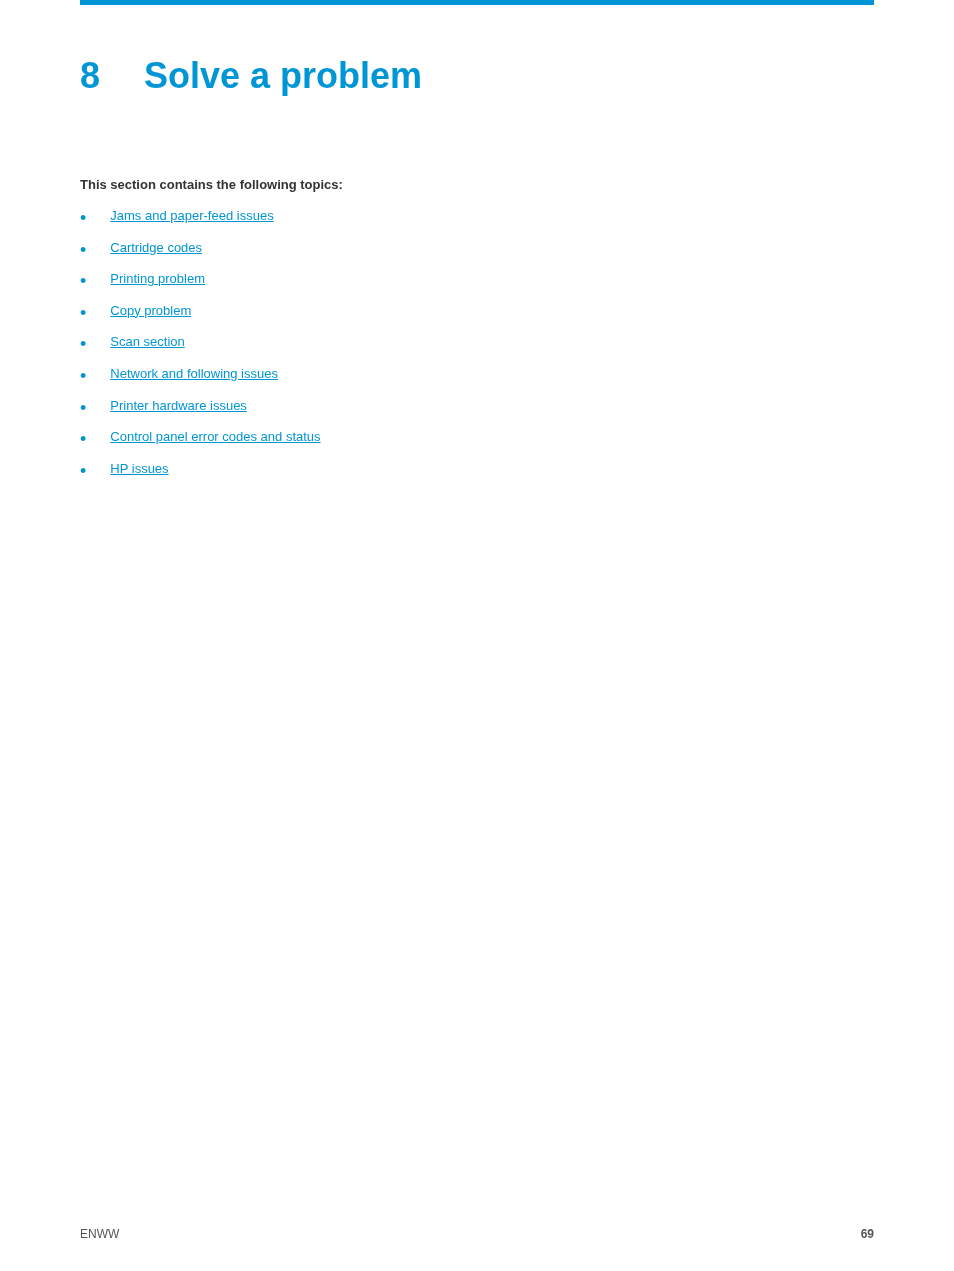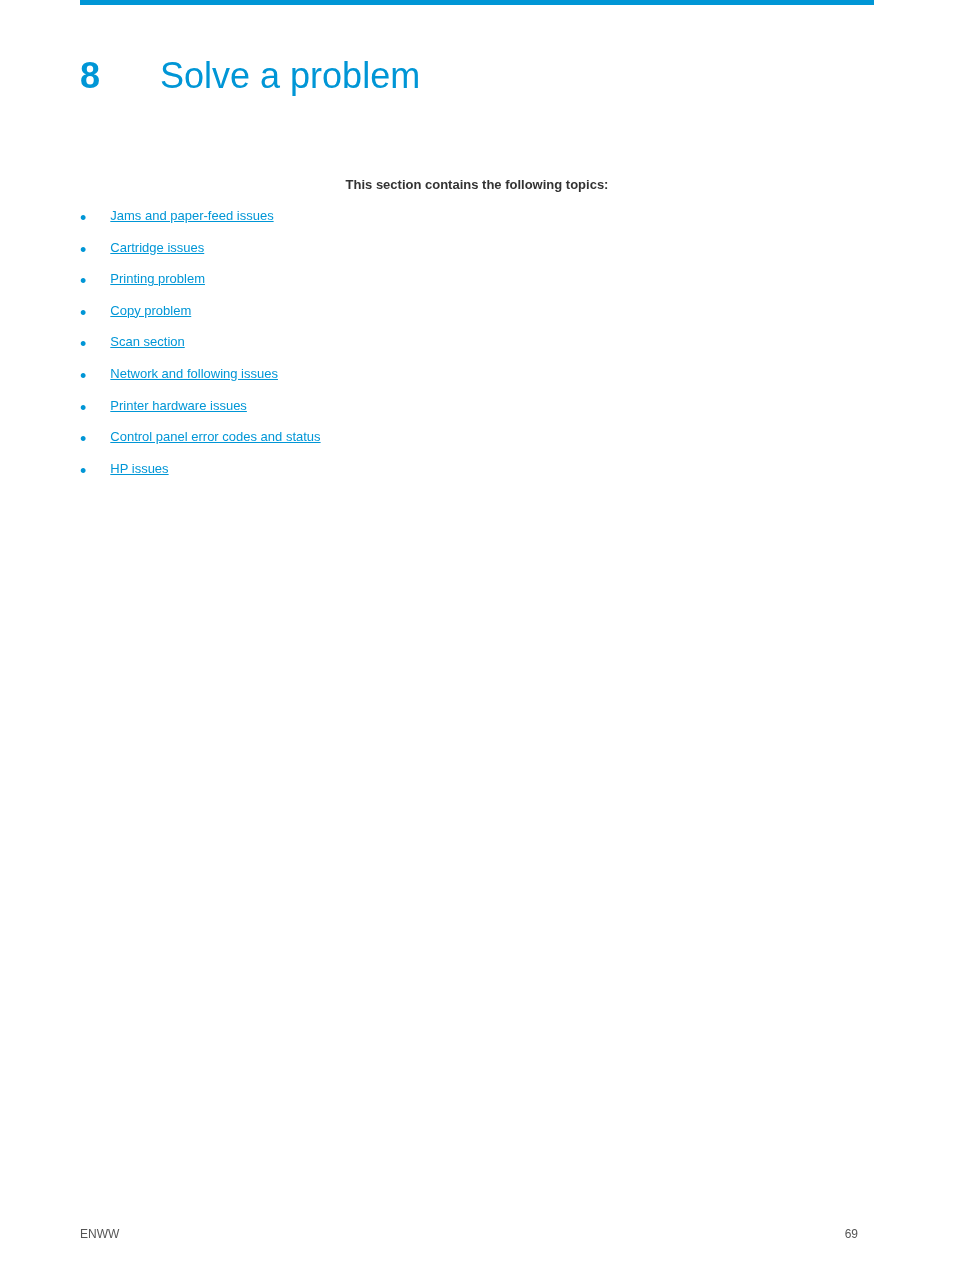--- a/index.html
+++ b/index.html
@@ -42,32 +42,30 @@
 
     .chapter-number {
       font-size: 36px;
       font-weight: bold;
       color: #0096d6;
       min-width: 40px;
     }
 
     .chapter-title {
       font-size: 36px;
-      font-weight: normal;
+      font-weight: bold;
       color: #0096d6;
-      margin-left: 16px;
     }
 
     .section-intro {
       font-size: 13px;
       font-weight: bold;
       color: #333333;
       margin-bottom: 16px;
       margin-top: 40px;
-      text-align: center;
     }
 
     .topics-list {
       list-style: none;
       padding: 0;
       margin: 0;
     }
 
     .topics-list li {
       display: flex;
@@ -89,36 +87,37 @@
       text-decoration: underline;
       cursor: pointer;
       font-size: 13px;
       margin-left: 12px;
     }
 
     .footer {
       position: absolute;
       bottom: 30px;
       left: 80px;
-      right: 96px;
+      right: 80px;
       display: flex;
       justify-content: space-between;
       align-items: flex-start;
       font-size: 12px;
       color: #666666;
     }
 
     .footer-enww {
       font-size: 12px;
       color: #555555;
     }
 
     .footer-page {
       font-size: 12px;
       color: #555555;
+      font-weight: bold;
     }
   </style>
 </head>
 <body>
 
 <div class="page-container">
   <div class="top-bar"></div>
 
   <div class="chapter-header">
     <span class="chapter-number">8</span>
@@ -128,21 +127,21 @@
   <div class="section-intro">This section contains the following topics:</div>
 
   <ul class="topics-list">
 
   <li>
         <span class="bullet">•</span>
         <a class="topic-link" href="#">Jams and paper-feed issues</a>
       </li>
       <li>
         <span class="bullet">•</span>
-        <a class="topic-link" href="#">Cartridge issues</a>
+        <a class="topic-link" href="#">Cartridge codes</a>
       </li>
       <li>
         <span class="bullet">•</span>
         <a class="topic-link" href="#">Printing problem</a>
       </li>
       <li>
         <span class="bullet">•</span>
         <a class="topic-link" href="#">Copy problem</a>
       </li>
       <li>

